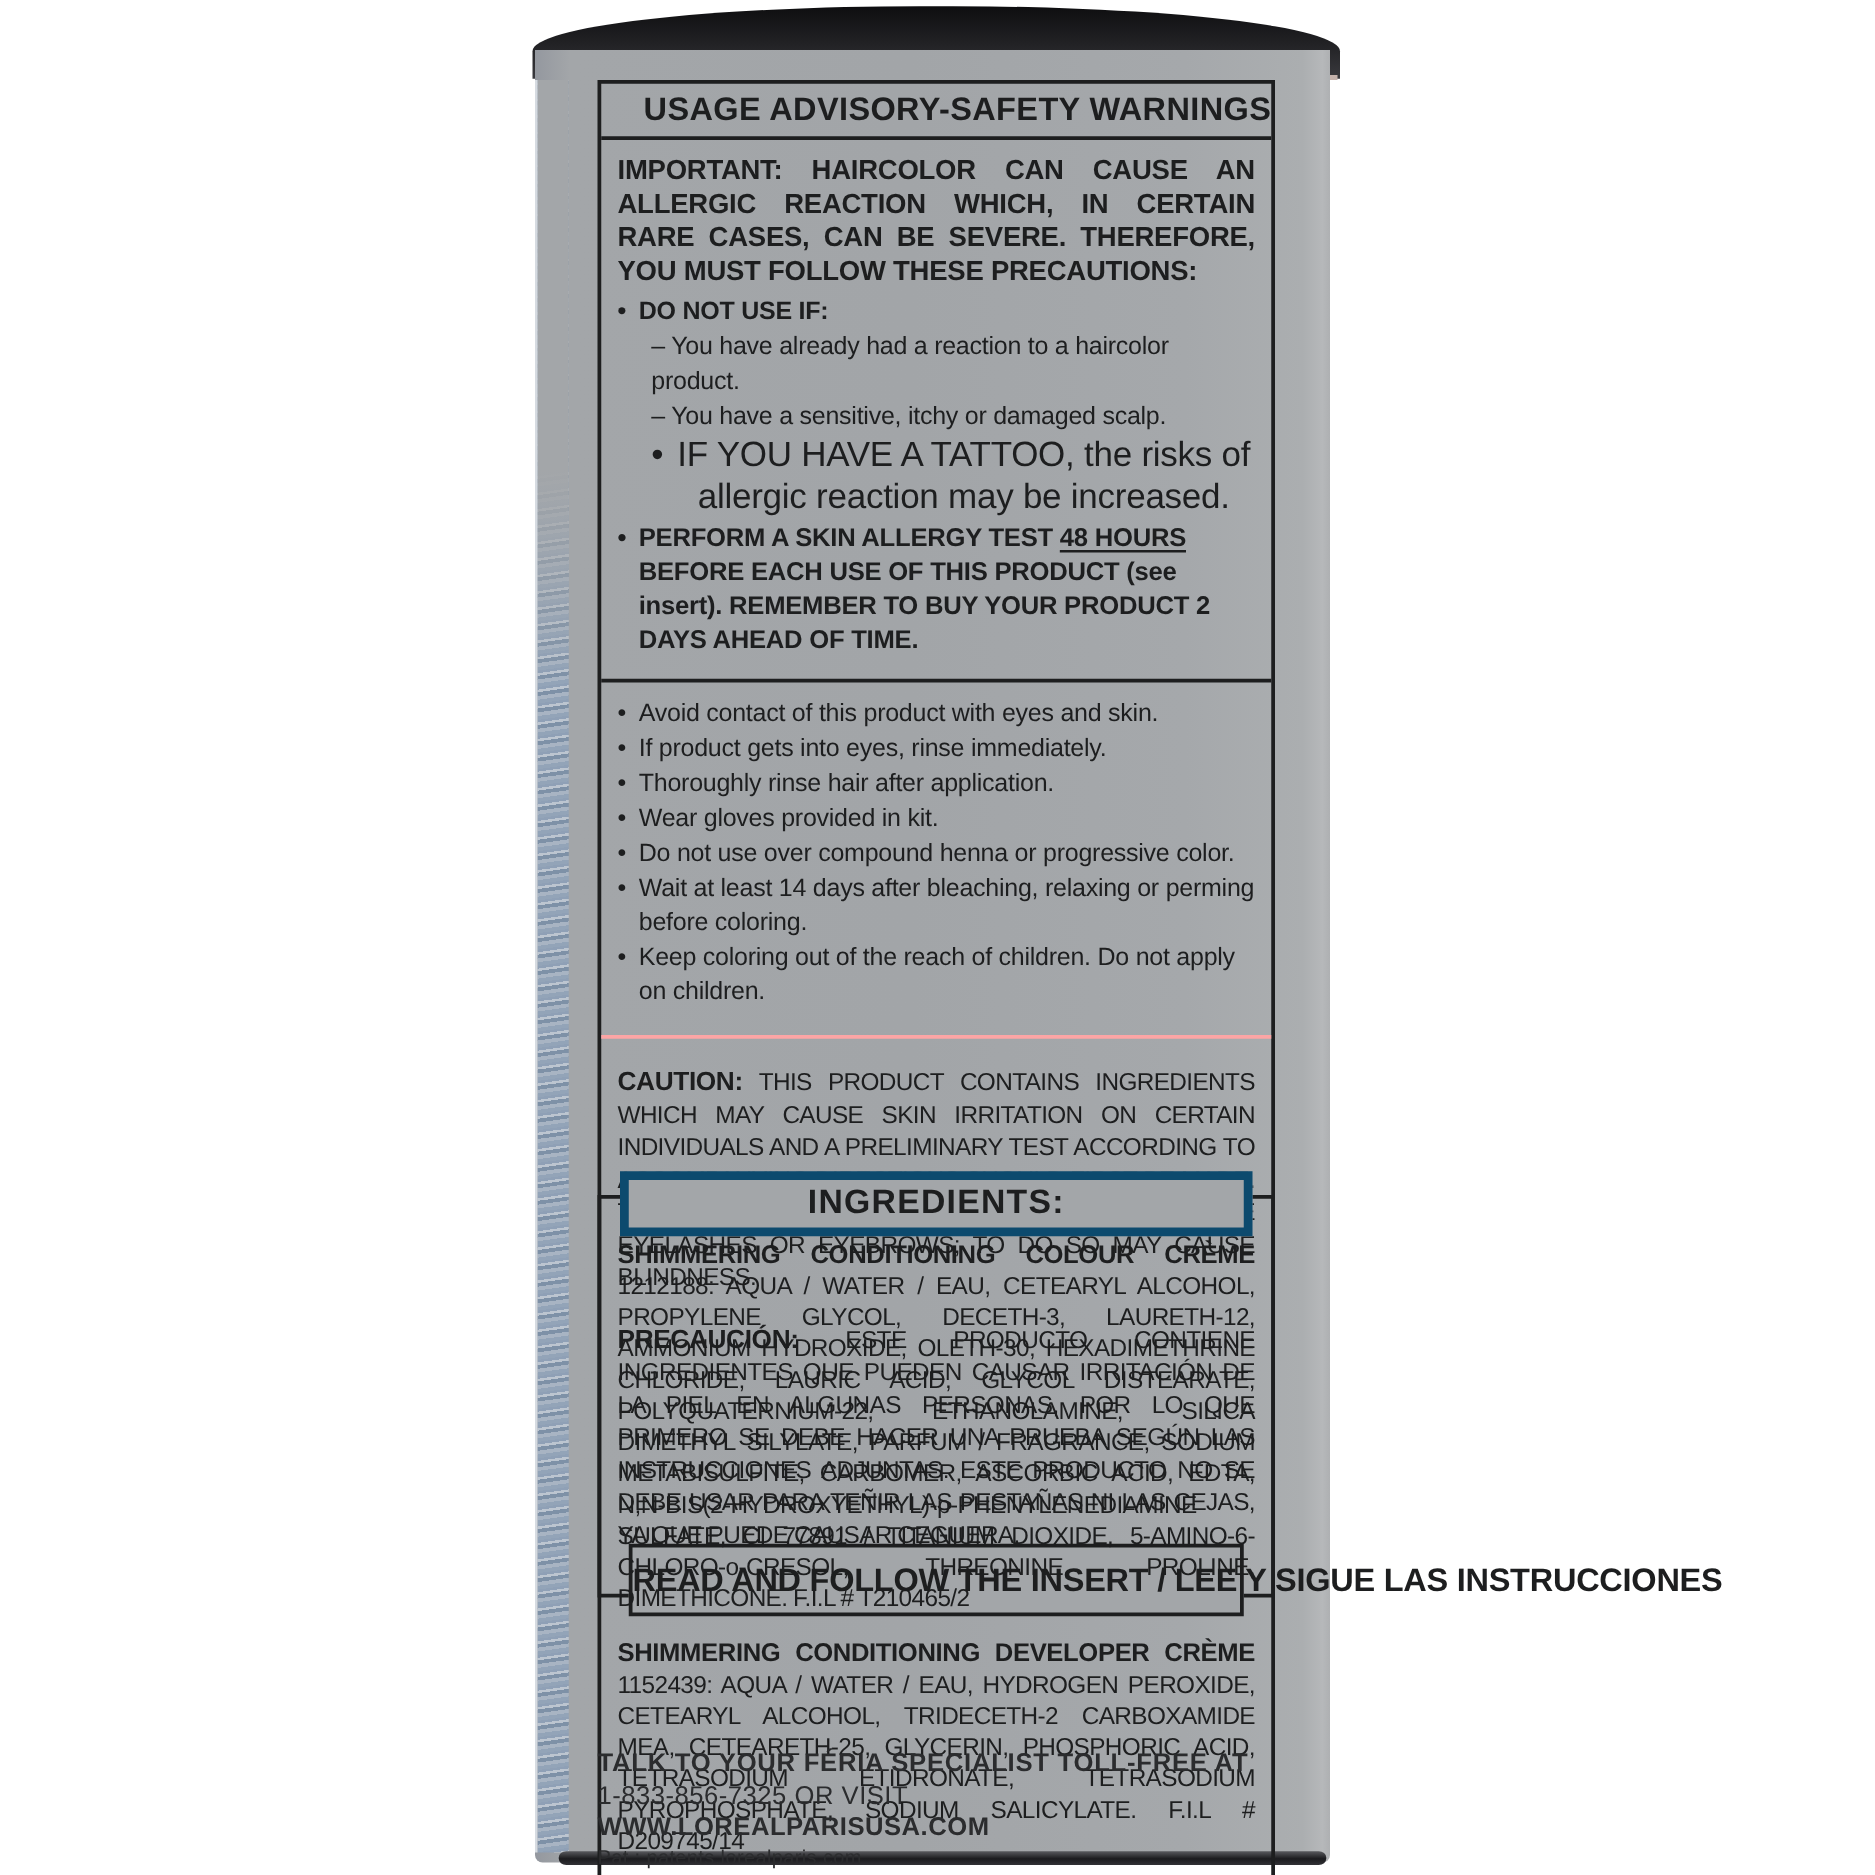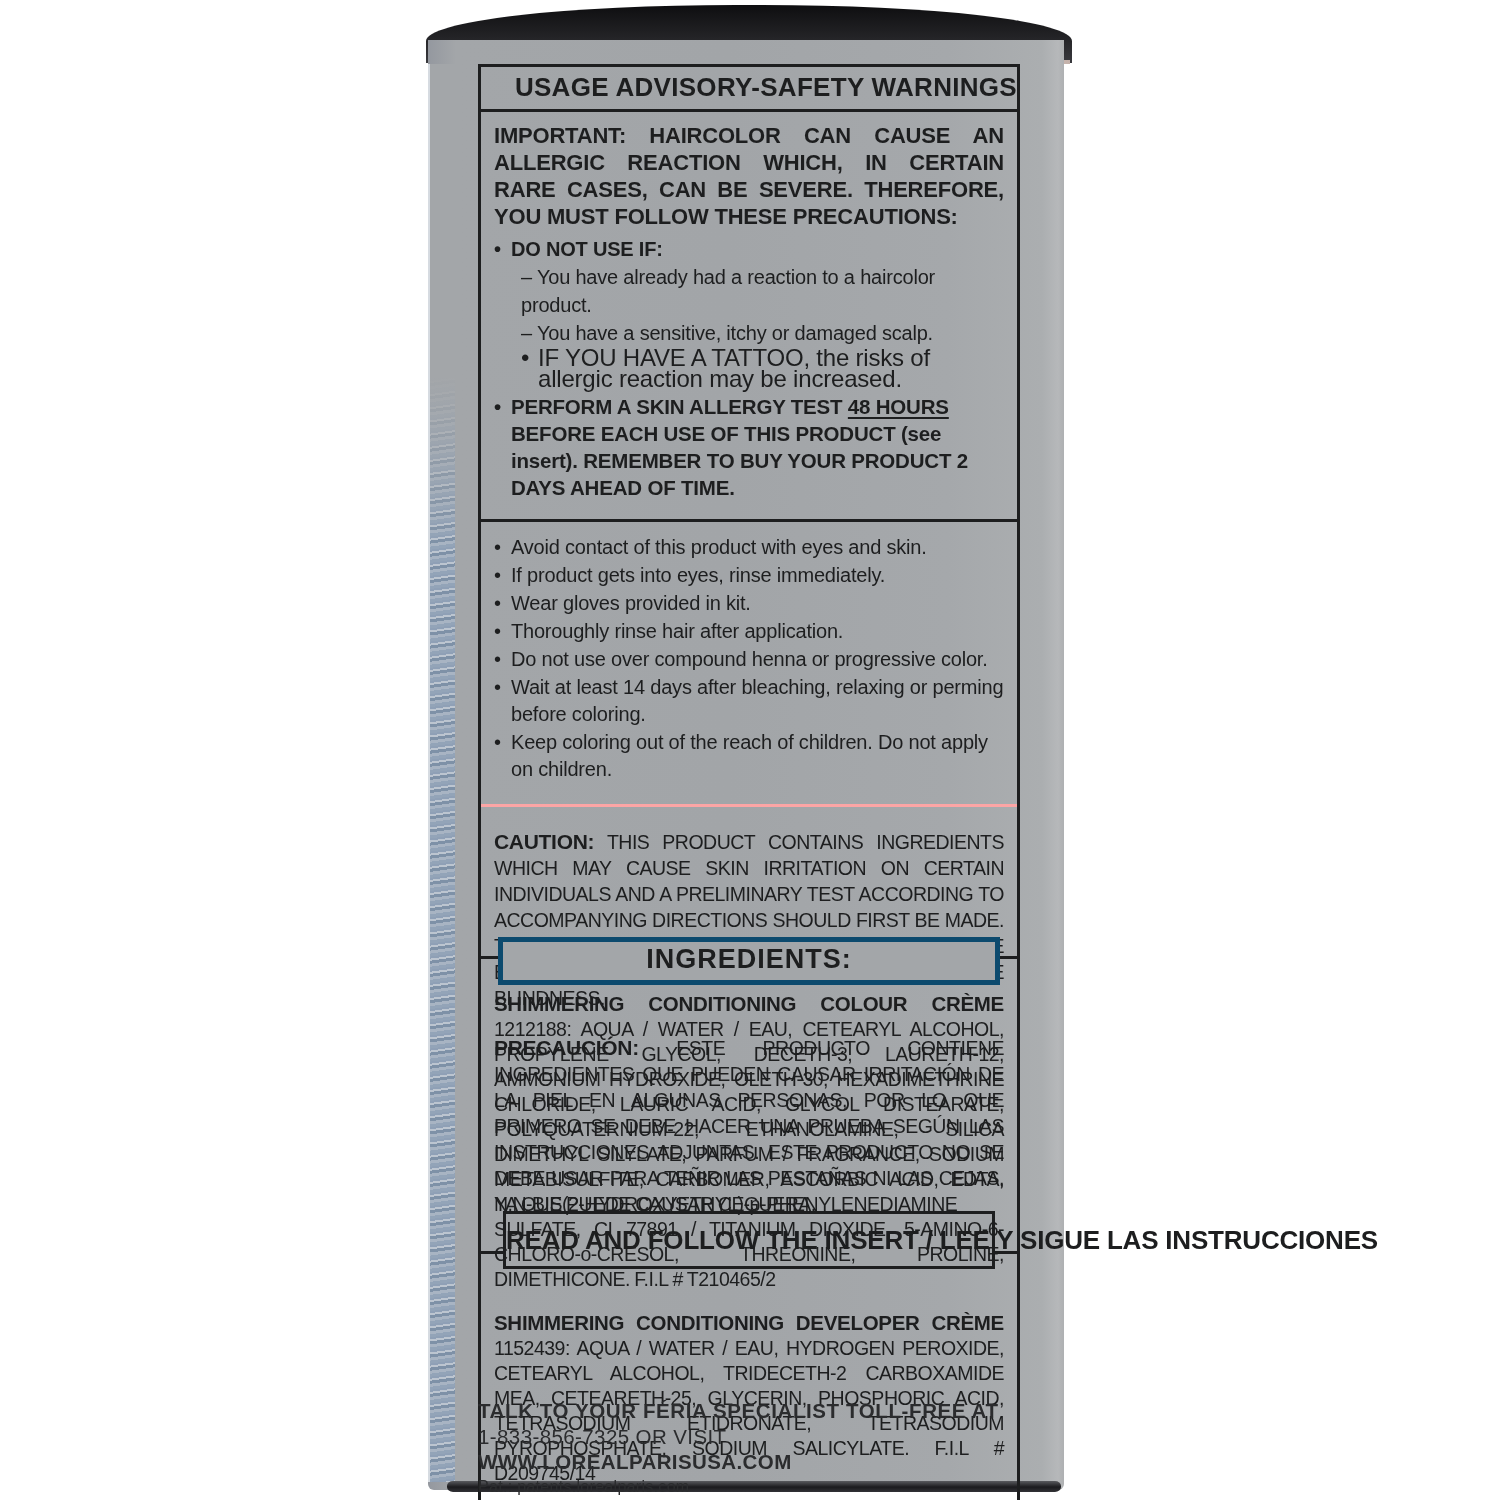--- a/index.html
+++ b/index.html
@@ -31,40 +31,40 @@
   .sec{padding:10px 13px 14px;}
   .sec1{border-bottom:3px solid #1d1e1f;padding-bottom:18px;}
   .sec2{border-bottom:3px solid #fca5a5;padding-top:12px;padding-bottom:20px;}
   .sec3{padding-top:22px;padding-bottom:34px;}
   .imp{margin:0 0 6px;font-weight:bold;font-size:22px;line-height:27px;text-align:justify;letter-spacing:-.2px;}
   ul.blist{list-style:none;margin:0;padding:0;}
   ul.blist>li{position:relative;padding-left:17px;font-size:20px;line-height:27px;letter-spacing:-.2px;}
   ul.blist>li::before{content:"\2022";position:absolute;left:0;top:0;}
   li.bold-li{font-weight:bold;font-size:21px;}
   .dash-item{padding-left:27px;font-size:20px;line-height:28px;letter-spacing:-.2px;}
-  .tattoo{position:relative;margin-left:27px;padding-left:17px;font-size:24px;line-height:21px;letter-spacing:-.2px;}
+  .tattoo{position:relative;margin-left:27px;padding-left:17px;font-size:28px;line-height:33px;letter-spacing:-.2px;text-align:center;}
   .tattoo::before{content:"\2022";position:absolute;left:0;top:0;}
   .allergy{position:relative;padding-left:17px;margin-top:4px;
         font-weight:bold;font-size:20.5px;line-height:27px;letter-spacing:-.2px;}
   .allergy::before{content:"\2022";position:absolute;left:0;top:0;}
   .u48{text-decoration:underline;text-decoration-thickness:2px;text-underline-offset:3px;}
   .sec2 li{margin-bottom:1px;}
   .dense{margin:0 0 24px;font-size:19.5px;line-height:26px;text-align:justify;
         letter-spacing:-.5px;word-spacing:-.5px;}
   .dense:last-child{margin-bottom:0;}
   .dense b{font-size:21px;letter-spacing:-.3px;}
   .insert-bar{position:absolute;left:50%;transform:translateX(-50%);bottom:-18px;width:486px;
         background:#a3a6a9;border:3px solid #1d1e1f;text-align:center;
         font-weight:bold;font-size:26px;line-height:22px;padding:15px 0;letter-spacing:-.2px;white-space:nowrap;}
 
   .ibox{position:absolute;left:478px;top:956px;width:536px;border:3px solid #1d1e1f;
         padding:0;}
   .ibox-inner{padding:32px 13px 10px;}
   .ibox-title{position:absolute;top:-22px;left:50%;transform:translateX(-50%);width:492px;
-        background:#a3a6a9;border:5px solid #0c4a6e;text-align:center;
+        background:#a3a6a9;border:7px solid #0c4a6e;text-align:center;
         font-size:27px;font-weight:bold;letter-spacing:1px;padding:2px 0 5px;}
   .ing{margin:0 0 18px;font-size:19.5px;line-height:25px;text-align:justify;
         letter-spacing:-.5px;word-spacing:-.5px;}
   .ing b{font-size:20.5px;letter-spacing:-.3px;}
 
   .footer{position:absolute;left:478px;top:1398px;width:560px;color:#2b2c2e;}
   .f1{margin:0;font-weight:bold;font-size:20.5px;line-height:26px;letter-spacing:.6px;}
   .f2{margin:0;font-size:20.5px;line-height:25px;letter-spacing:.4px;}
   .f3{margin:0 0 12px;font-size:16px;line-height:25px;letter-spacing:.3px;}
 </style>
@@ -90,22 +90,22 @@
       <div class="dash-item">– You have already had a reaction to a haircolor product.</div>
       <div class="dash-item">– You have a sensitive, itchy or damaged scalp.</div>
       <div class="tattoo">IF YOU HAVE A TATTOO, the risks of allergic reaction may be increased.</div>
       <div class="allergy"><span>PERFORM A SKIN ALLERGY TEST </span><span class="u48">48 HOURS</span><span> BEFORE EACH USE OF THIS PRODUCT (see insert). REMEMBER TO BUY YOUR PRODUCT 2 DAYS AHEAD OF TIME.</span></div>
     </div>
 
     <div class="sec sec2">
       <ul class="blist">
         <li>Avoid contact of this product with eyes and skin.</li>
         <li>If product gets into eyes, rinse immediately.</li>
+        <li>Thoroughly rinse hair after application.</li>
         <li>Wear gloves provided in kit.</li>
-        <li>Thoroughly rinse hair after application.</li>
         <li>Do not use over compound henna or progressive color.</li>
         <li>Wait at least 14 days after bleaching, relaxing or perming before coloring.</li>
         <li>Keep coloring out of the reach of children. Do not apply on children.</li>
       </ul>
     </div>
 
     <div class="sec sec3">
       <p class="dense"><b>CAUTION:</b> <span>THIS PRODUCT CONTAINS INGREDIENTS WHICH MAY CAUSE SKIN IRRITATION ON CERTAIN INDIVIDUALS AND A PRELIMINARY TEST ACCORDING TO ACCOMPANYING DIRECTIONS SHOULD FIRST BE MADE. THIS PRODUCT MUST NOT BE USED FOR DYEING THE EYELASHES OR EYEBROWS; TO DO SO MAY CAUSE BLINDNESS.</span></p>
       <p class="dense"><b>PRECAUCIÓN:</b> <span>ESTE PRODUCTO CONTIENE INGREDIENTES QUE PUEDEN CAUSAR IRRITACIÓN DE LA PIEL EN ALGUNAS PERSONAS, POR LO QUE PRIMERO SE DEBE HACER UNA PRUEBA SEGÚN LAS INSTRUCCIONES ADJUNTAS. ESTE PRODUCTO NO SE DEBE USAR PARA TEÑIR LAS PESTAÑAS NI LAS CEJAS, YA QUE PUEDE CAUSAR CEGUERA.</span></p>
     </div>

